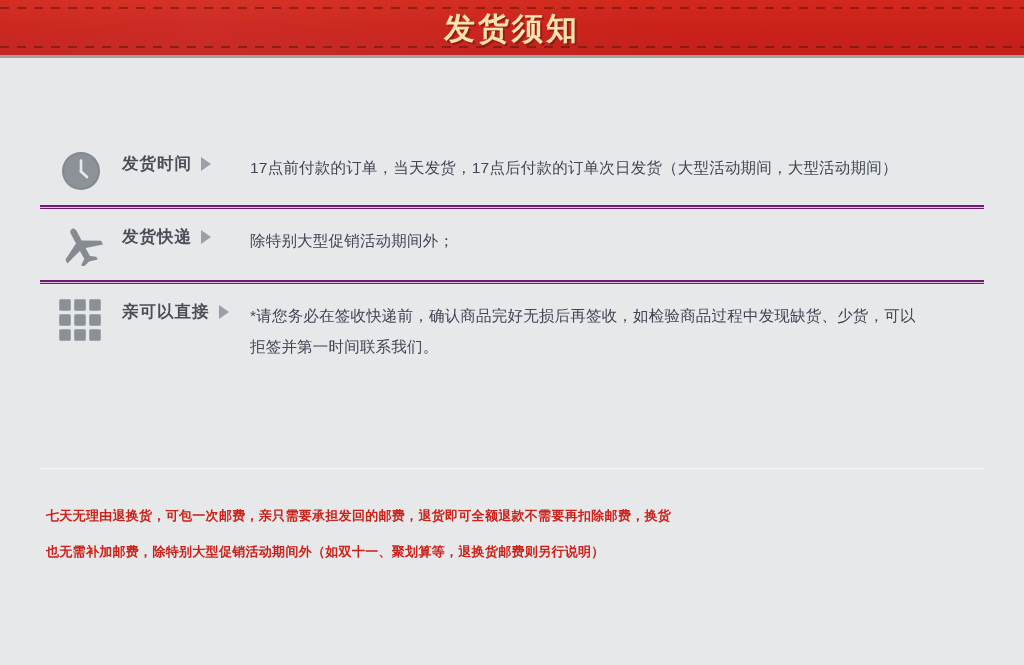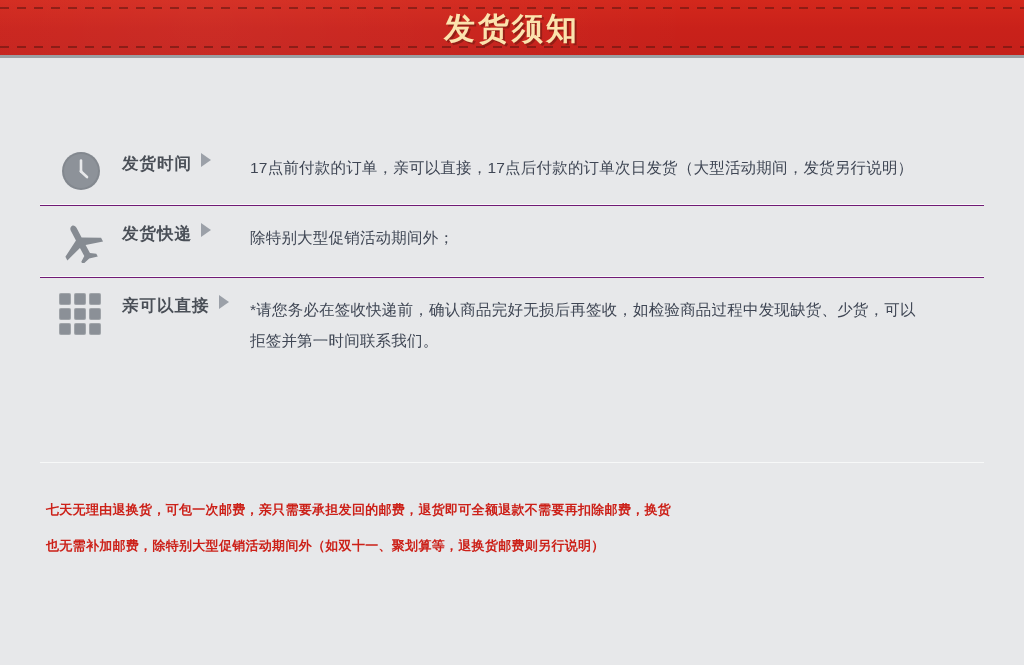--- a/index.html
+++ b/index.html
@@ -81,21 +81,21 @@
   }
 
   .row {
     position: relative;
     display: flex;
     align-items: flex-start;
     padding: 13px 0 14px 0;
     min-height: 62px;
   }
   .row + .row {
-    border-top: 1px solid #701a75;
+    border-top: 4px solid #701a75;
   }
   .row + .row::before {
     content: "";
     position: absolute;
     top: -2px; left: 0; right: 0;
     height: 1px;
     background: rgba(255,255,255,0.75);
   }
 
   .icon-cell {
@@ -104,20 +104,21 @@
     display: flex;
     align-items: flex-start;
     justify-content: center;
     padding-top: 2px;
   }
 
   .label-cell {
     flex: 0 0 122px;
     width: 122px;
     display: flex;
+    align-items: center;
     padding-top: 4px;
   }
   .row-label {
     font-size: 16.5px;
     font-weight: bold;
     color: #4a4f57;
     letter-spacing: 1px;
     white-space: nowrap;
   }
   .arrow {
@@ -211,21 +212,21 @@
               <path d="M20 20.5 L26 26" stroke="#e7e8ea" stroke-width="2.6" stroke-linecap="round"></path>
               <circle cx="20" cy="20" r="1.3" fill="#e7e8ea"></circle>
             </svg>
           </span>
         </div>
         <div class="label-cell">
           <span class="row-label">发货时间</span>
           <span class="arrow"></span>
         </div>
         <div class="text-cell">
-          <div class="body-line">17点前付款的订单，亲可以直接，17点后付款的订单次日发货（大型活动期间，发货另行说明）</div>
+          <div class="body-line">17点前付款的订单，当天发货，17点后付款的订单次日发货（大型活动期间，大型活动期间）</div>
         </div>
       </div>
 
       <div class="row">
         <div class="icon-cell">
           <span>
             <svg class="plane-icon" viewBox="0 0 46 42" xmlns="http://www.w3.org/2000/svg">
               <g fill="#868b92" transform="rotate(-28 23 21)">
                 <path d="M22.5 2.5 c1.9 0 3.2 1.8 3.2 4.1 l0 10.6 17 9.5 0 4.2 -17 -5.2 0 9.3 5.3 3.6 0 3.1 -8.5 -2.3 -8.5 2.3 0 -3.1 5.3 -3.6 0 -9.3 -17 5.2 0 -4.2 17 -9.5 0 -10.6 c0 -2.3 1.3 -4.1 3.2 -4.1 z"></path>
               </g>

